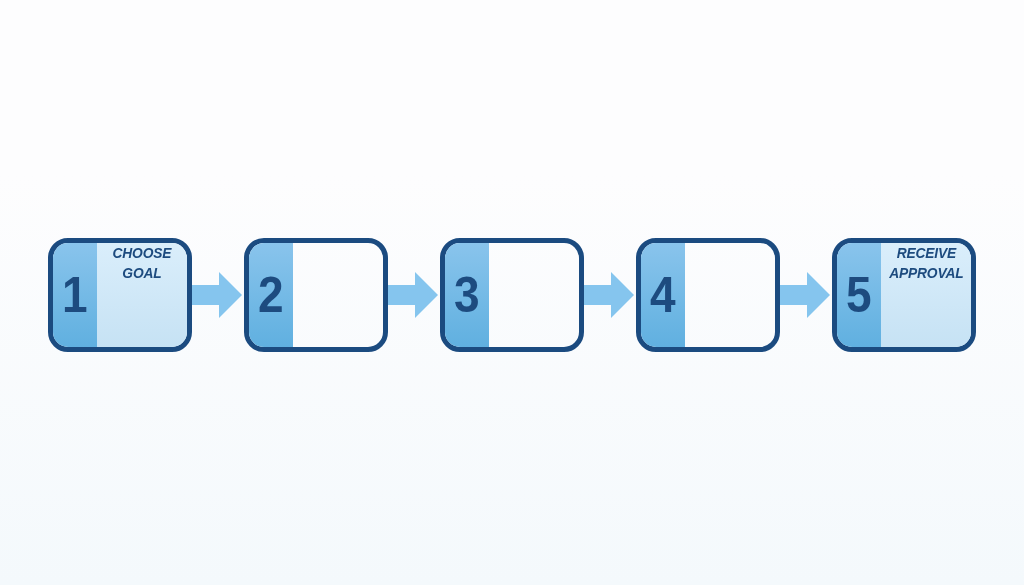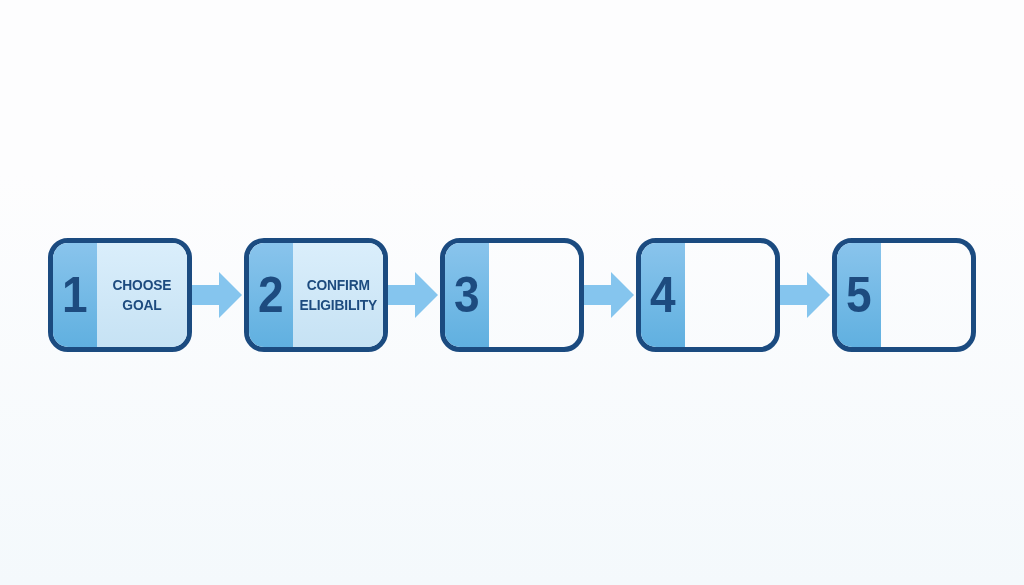--- a/index.html
+++ b/index.html
@@ -47,22 +47,22 @@
     font-size: 50px;
     font-weight: 700;
     color: var(--text-navy);
     transform: scaleX(0.92);
     line-height: 1;
   }
   .step-label-panel {
     flex: 1;
     background: linear-gradient(180deg, var(--panel-light) 0%, var(--panel-light-deep) 100%);
     display: flex;
-    align-items: center;
     justify-content: center;
+    font-style: italic;
   }
   .step-label {
     font-size: 15px;
     font-weight: 700;
     color: var(--text-navy);
     text-align: center;
     line-height: 1.35;
     letter-spacing: -0.2px;
     white-space: pre-line;
     transform: scaleX(0.92);
@@ -94,24 +94,20 @@
     </div>
 
     <svg class="arrow" viewBox="0 0 52 52" aria-hidden="true">
       <polygon points="0,16 27,16 27,3 50,26 27,49 27,36 0,36"></polygon>
     </svg>
 
     <div class="step">
       <div class="step-num-panel">
         <span class="step-num">2</span>
       </div>
-      <div class="step-label-panel">
-        <span class="step-label">CONFIRM
-ELIGIBILITY</span>
-      </div>
     </div>
 
     <svg class="arrow" viewBox="0 0 52 52" aria-hidden="true">
       <polygon points="0,16 27,16 27,3 50,26 27,49 27,36 0,36"></polygon>
     </svg>
 
     <div class="step">
       <div class="step-num-panel">
         <span class="step-num">3</span>
       </div>
@@ -128,16 +124,20 @@
     </div>
 
     <svg class="arrow" viewBox="0 0 52 52" aria-hidden="true">
       <polygon points="0,16 27,16 27,3 50,26 27,49 27,36 0,36"></polygon>
     </svg>
 
     <div class="step">
       <div class="step-num-panel">
         <span class="step-num">5</span>
       </div>
+      <div class="step-label-panel">
+        <span class="step-label">RECEIVE
+APPROVAL</span>
+      </div>
     </div>
 
   </div>
 </div>
 
 </body></html>

